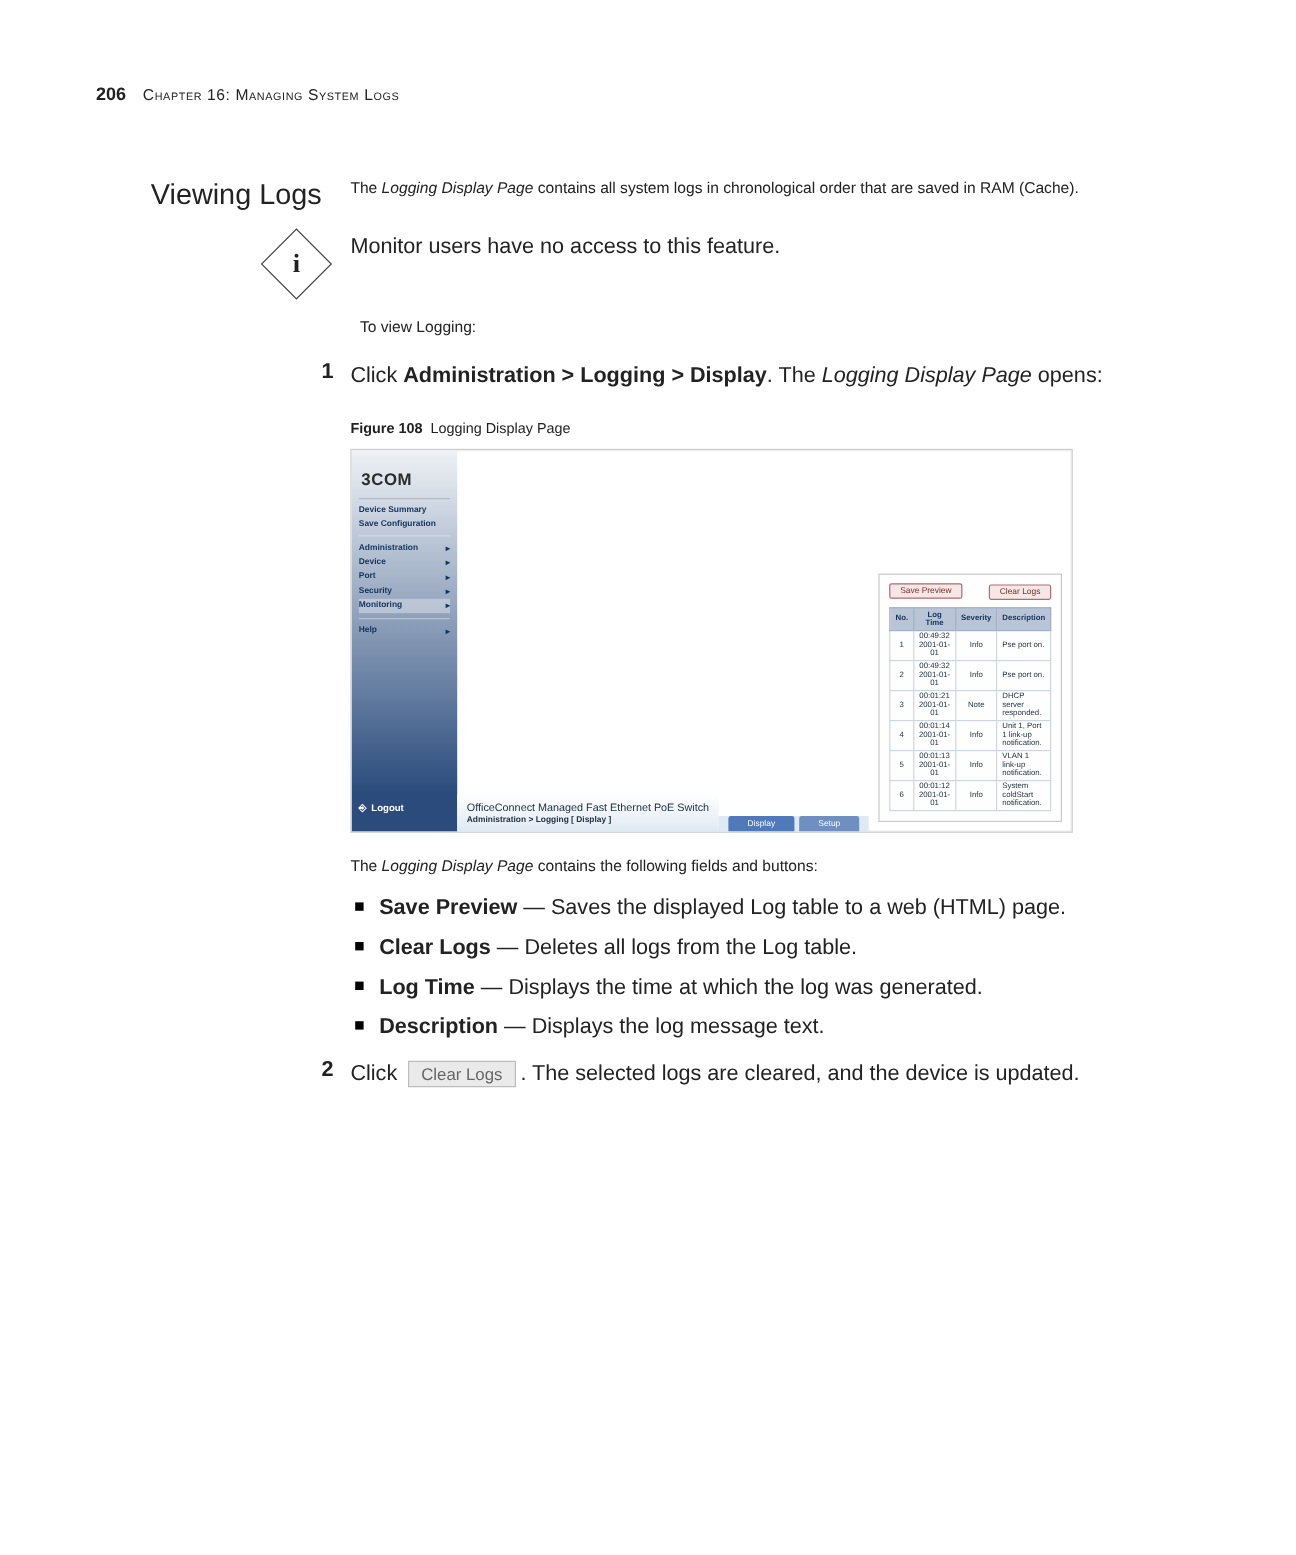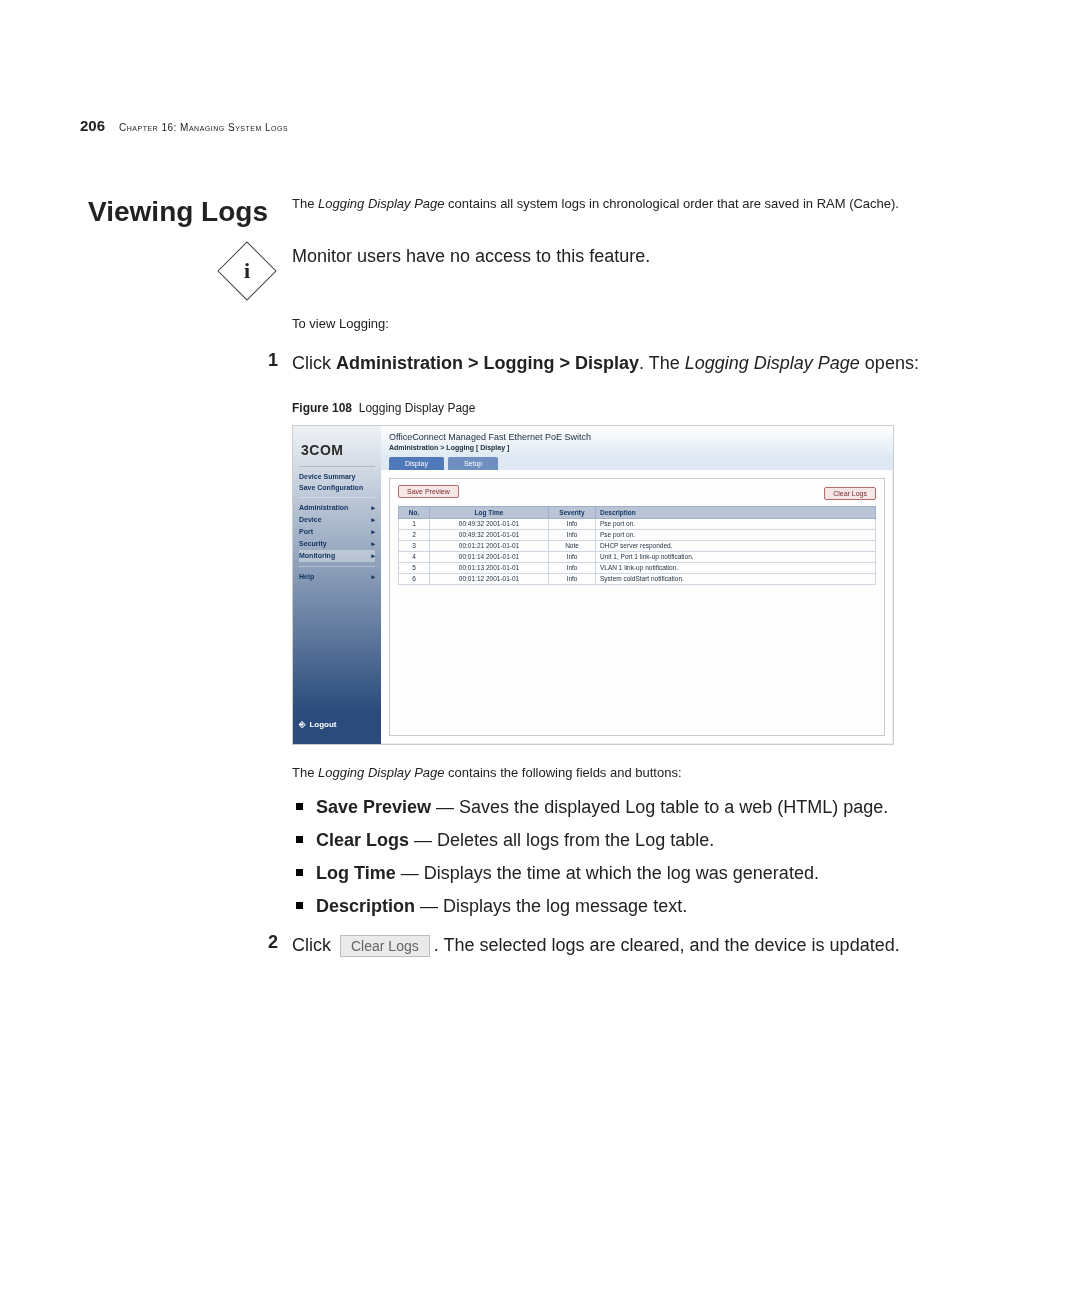--- a/index.html
+++ b/index.html
@@ -20,44 +20,43 @@
   .running-head {
     display: flex;
     align-items: baseline;
     gap: 14px;
     margin-left: 20px;
     margin-bottom: 60px;
   }
   .running-head .page-num {
     font-weight: 700;
     font-size: 15px;
-    margin-top: 47px;
   }
   .running-head .chapter {
     font-variant: small-caps;
     letter-spacing: 0.5px;
-    font-size: 10px;
+    font-size: 13px;
   }
   .row {
     display: flex;
     align-items: flex-start;
     gap: 24px;
   }
   .left-col {
     width: 208px;
     flex: 0 0 208px;
     text-align: right;
   }
   .right-col {
     flex: 1 1 auto;
     max-width: 720px;
   }
   .section-title {
-    font-weight: 700;
-    font-size: 28px;
+    font-weight: 400;
+    font-size: 24px;
     padding-top: 2px;
   }
   .body-text {
     font-size: 13px;
     line-height: 1.5;
   }
   .body-text em { font-style: italic; }
   .italic-note {
     font-size: 18px;
   }
@@ -163,21 +162,22 @@
     font-weight: 700;
     font-size: 8px;
     display: flex;
     gap: 4px;
     align-items: center;
     padding: 4px 0 8px 0;
   }
   .ss-main {
     flex: 1;
     display: flex;
-    flex-direction: column;
+    flex-direction: row;
+    align-items: flex-end;
   }
   .ss-header {
     background: linear-gradient(#fff,#dfe9f3);
     padding: 6px 8px;
   }
   .ss-title {
     font-size: 9px;
     color: #234;
     font-weight: 400;
   }
@@ -298,21 +298,21 @@
 
   <div class="row" style="margin-top:18px;">
     <div class="left-col" style="display:flex; justify-content:flex-end;">
       <div class="info-icon">
           <span>i</span>
         </div>
     </div>
     <div class="right-col italic-note">Monitor users have no access to this feature.</div>
   </div>
 
-  <div class="row" style="margin-top:22px;">
+  <div class="row" style="margin-top:22px;justify-content:flex-end;">
     <div class="left-col"></div>
     <div class="right-col body-text">To view Logging:</div>
   </div>
 
   <div class="row" style="margin-top:6px;">
     <div class="left-col"></div>
     <div class="right-col">
       <div class="step">
         <div class="num">1</div>
         <div class="txt">

